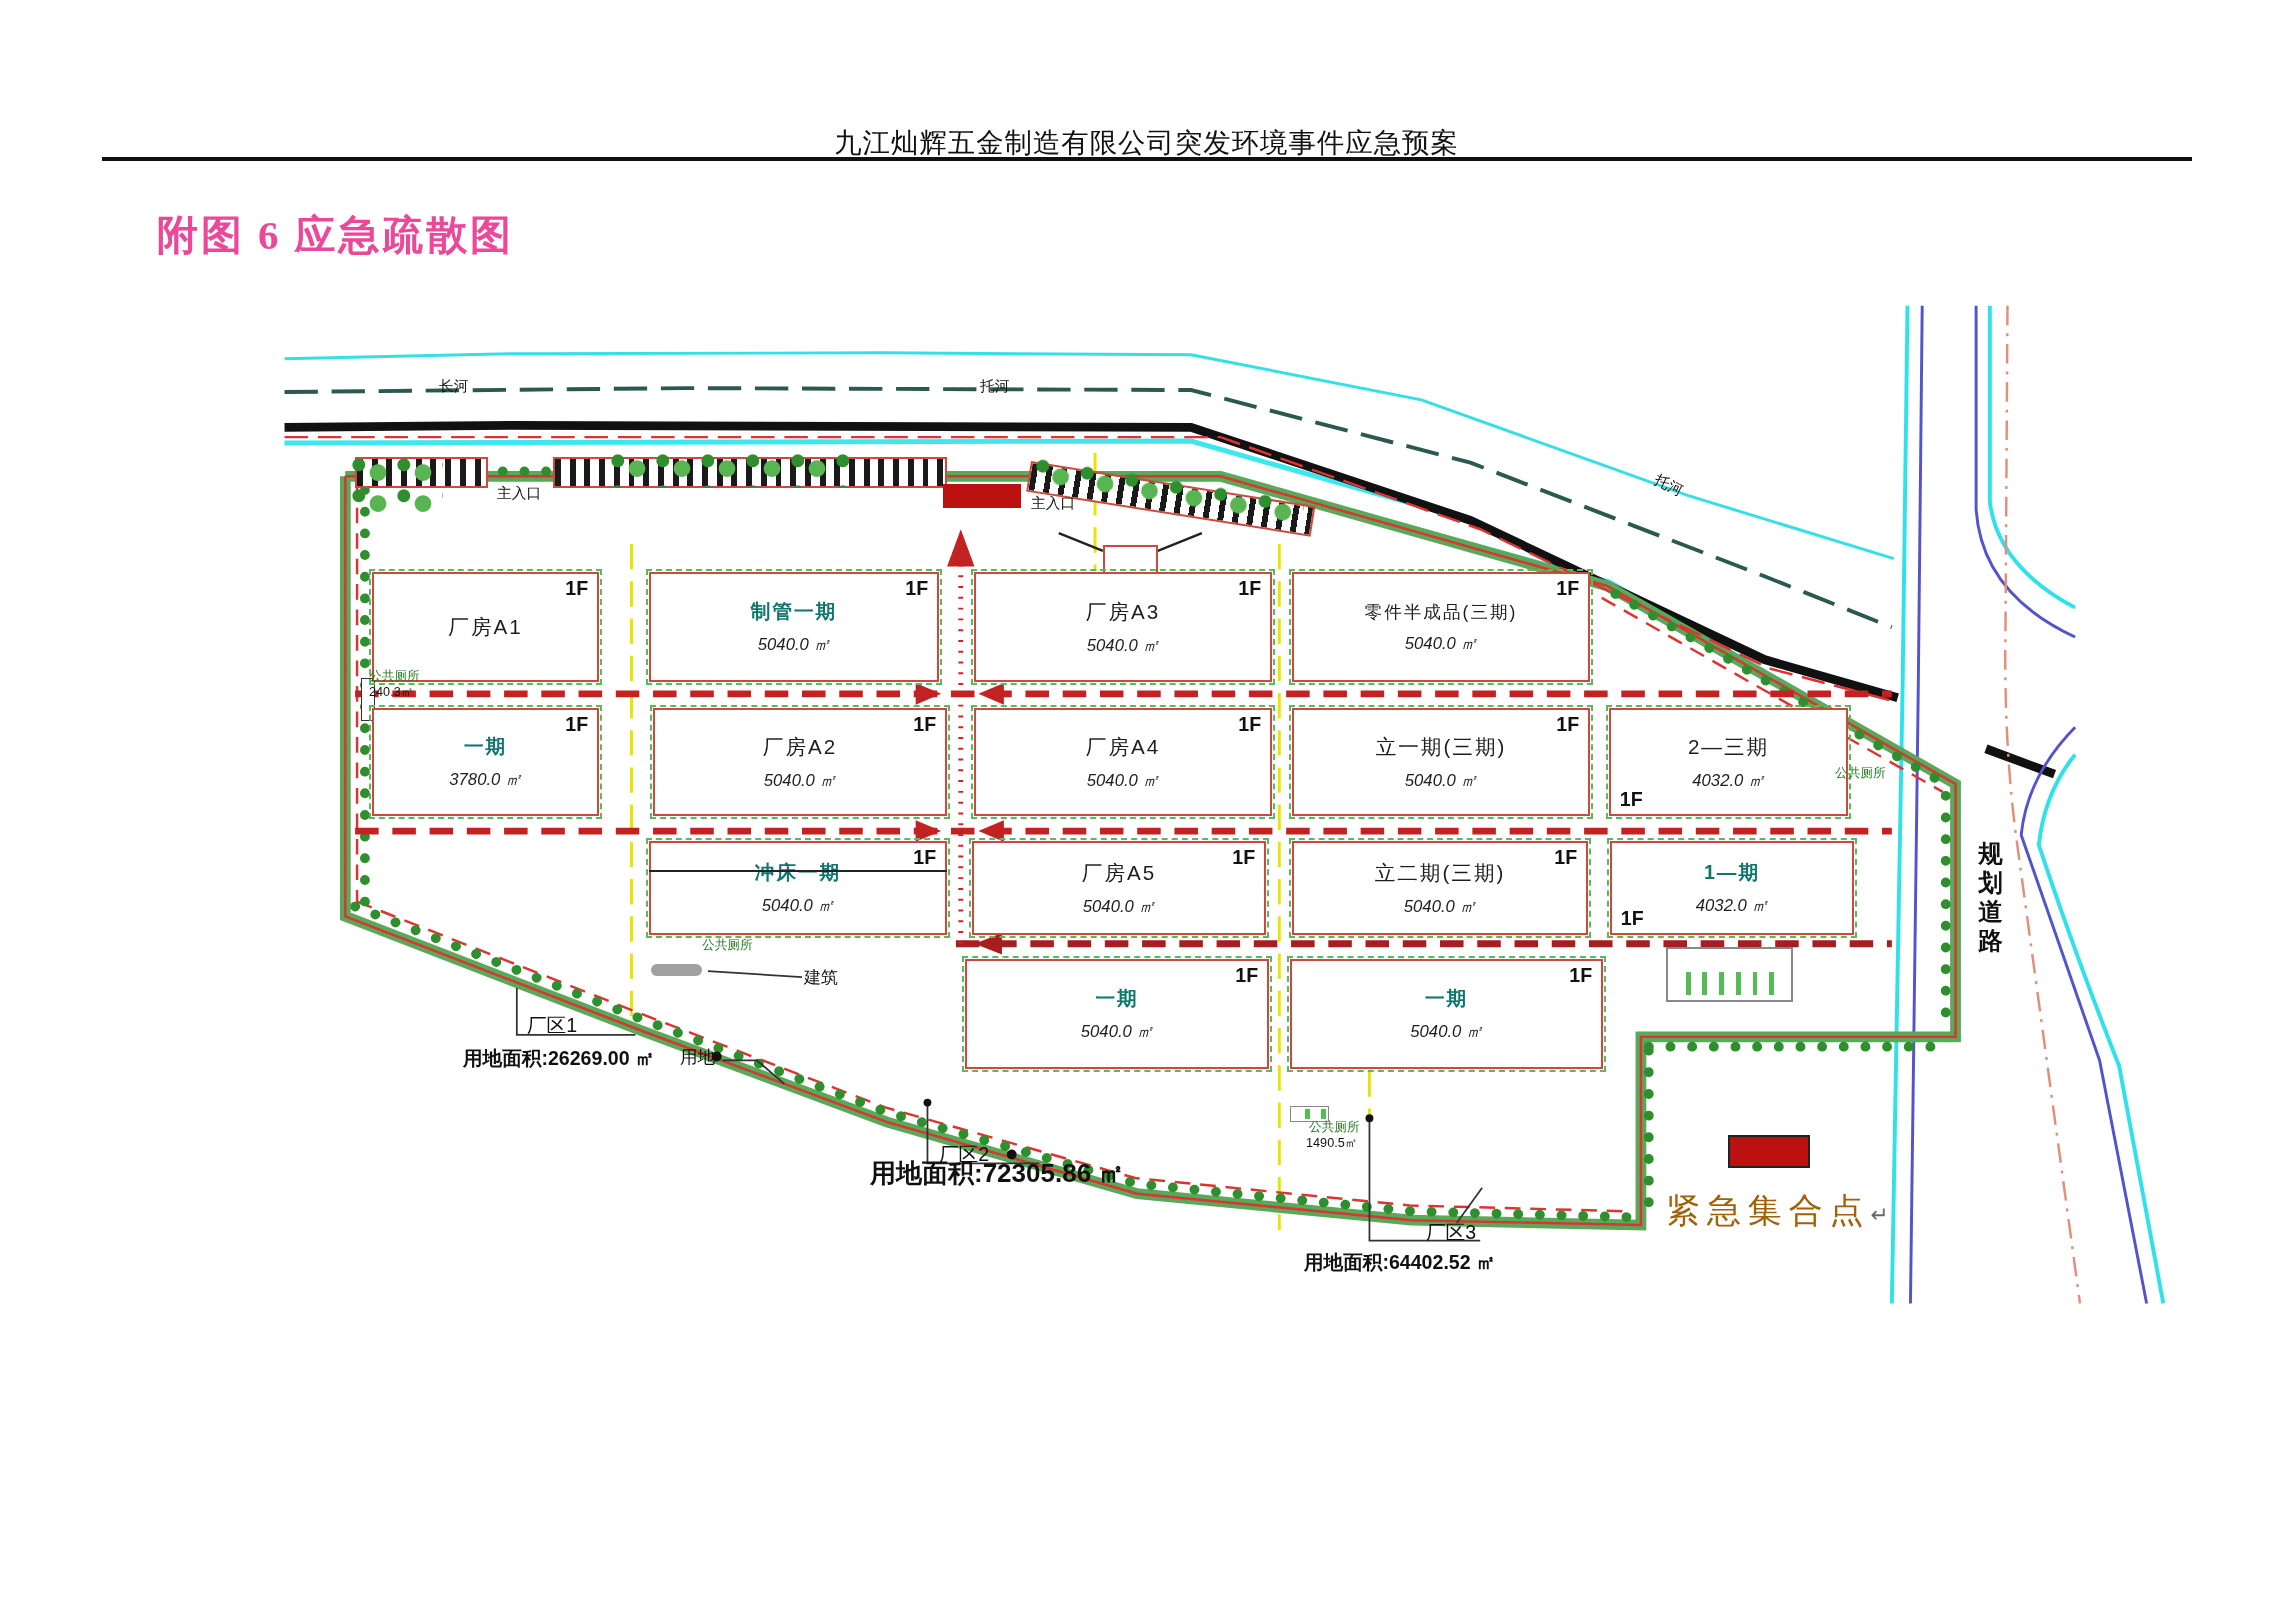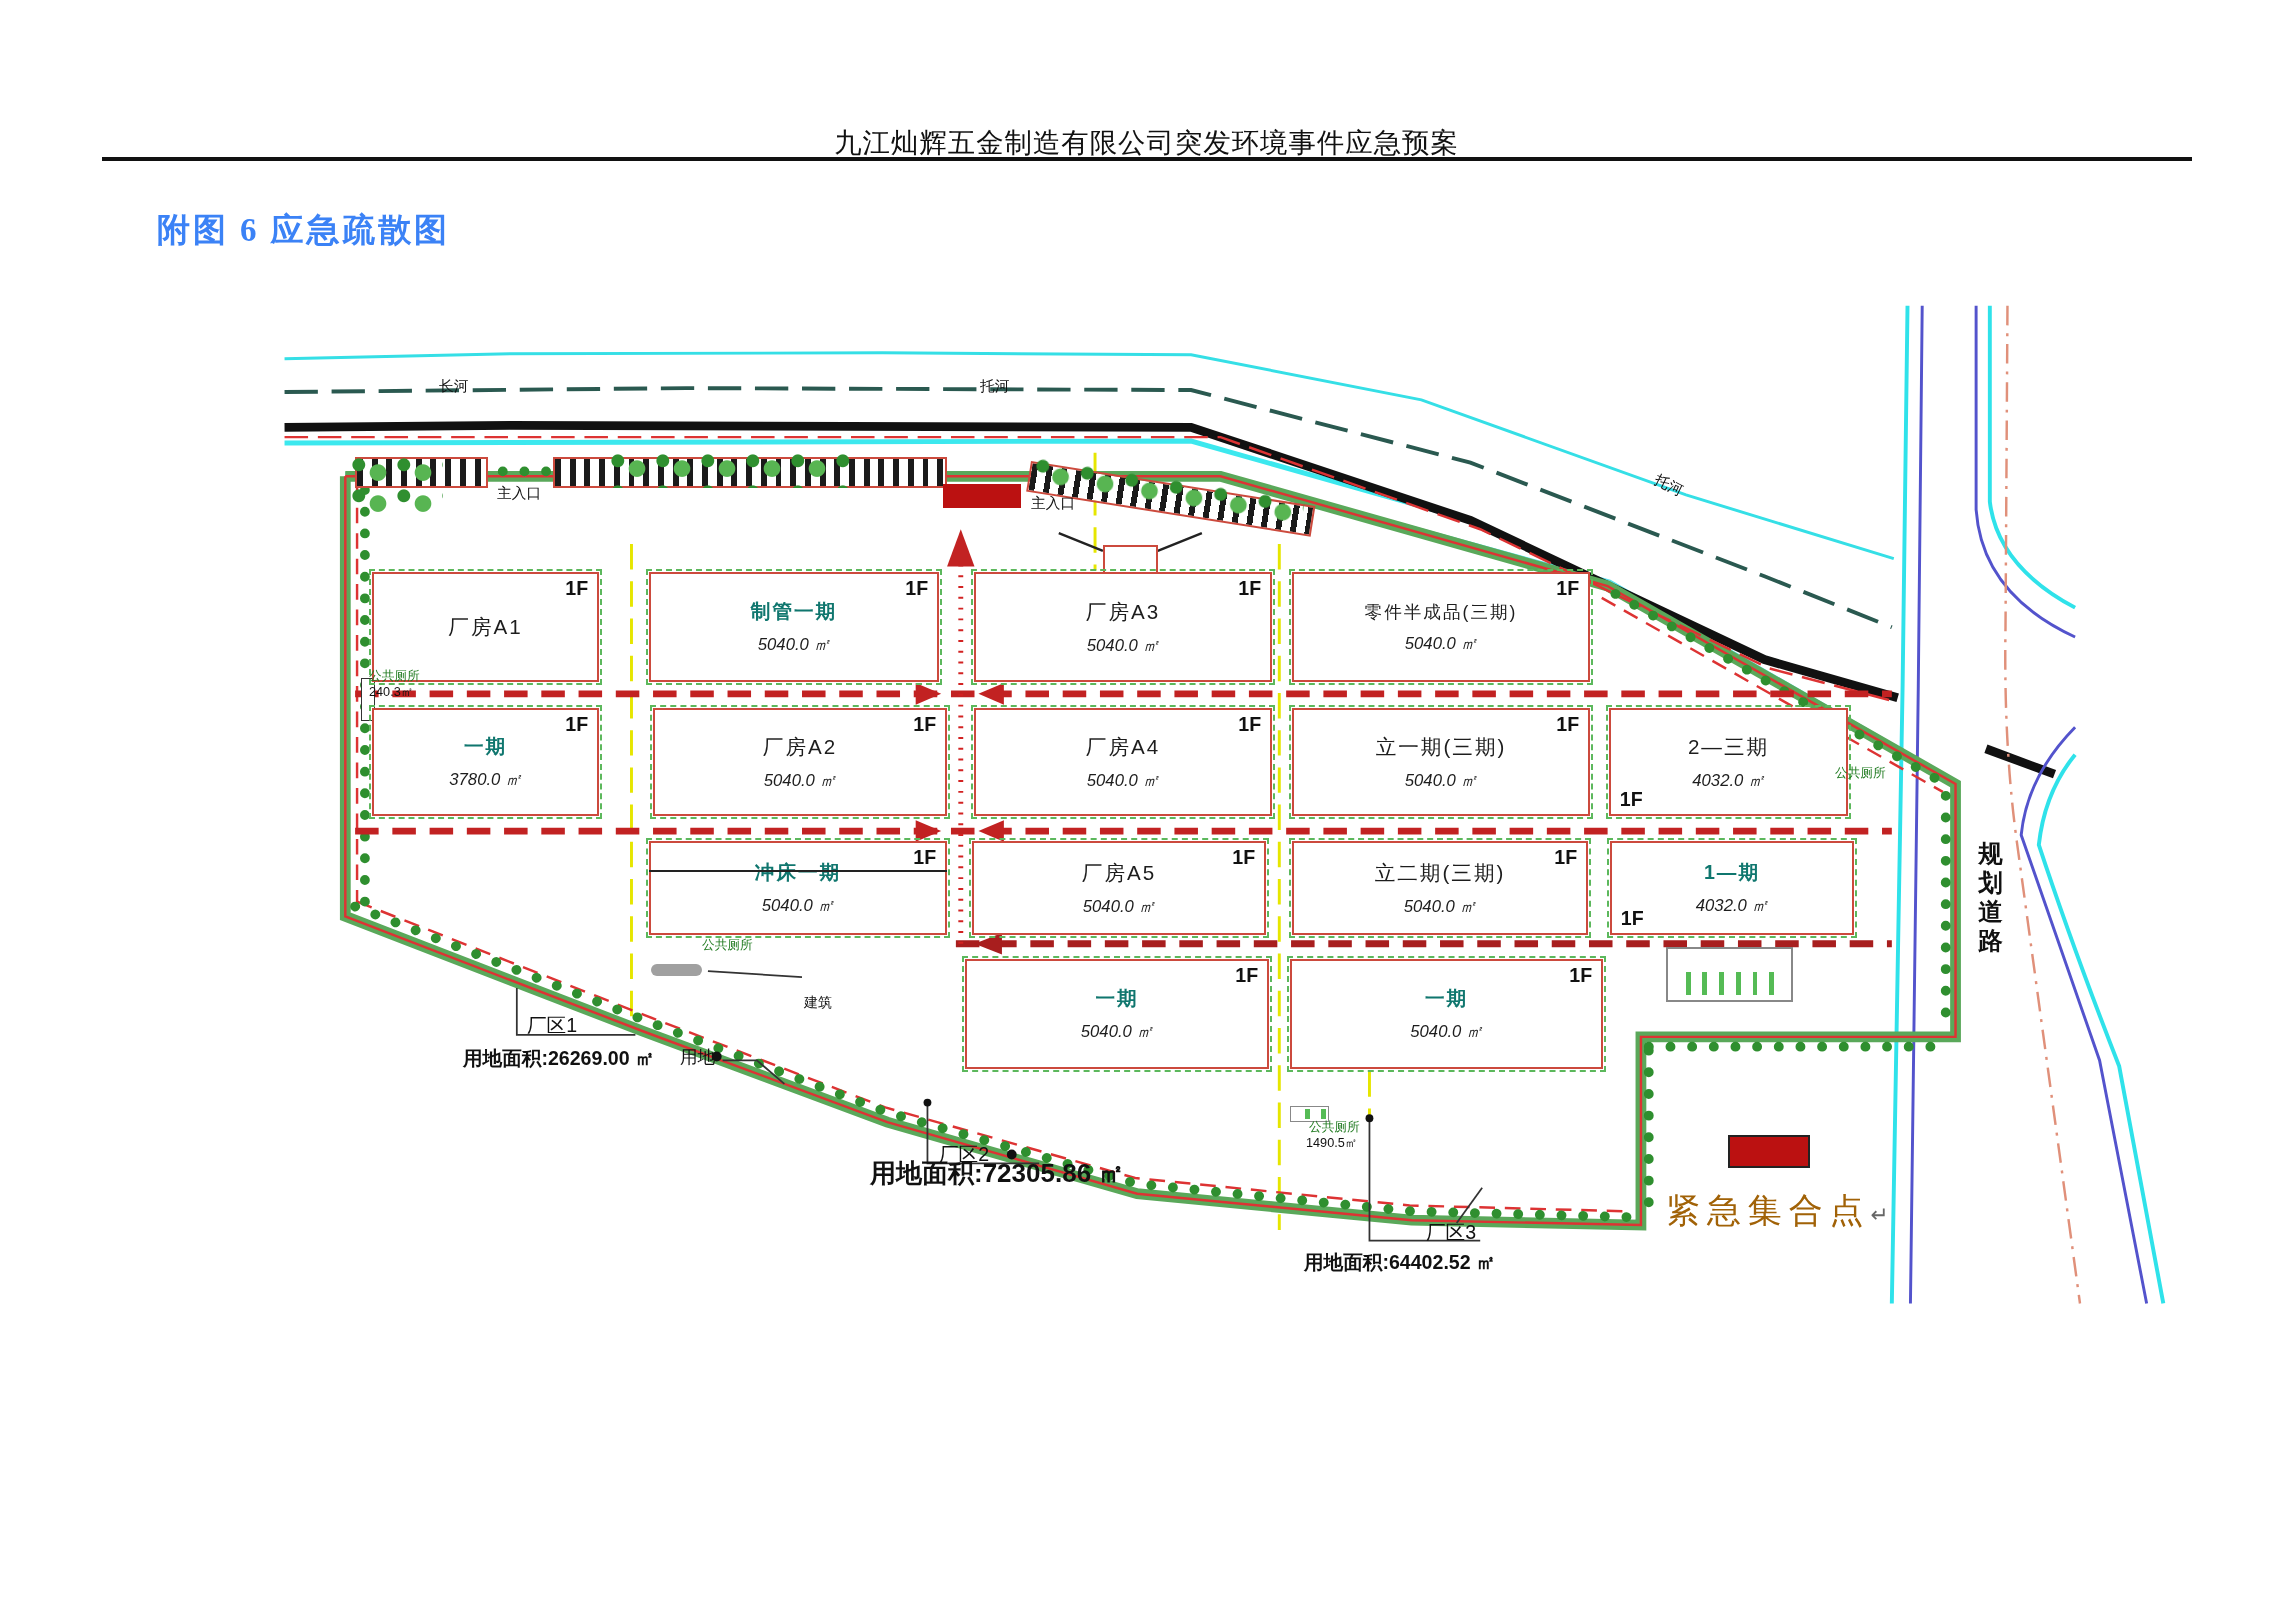--- a/index.html
+++ b/index.html
@@ -1,21 +1,21 @@
 <!DOCTYPE html>
 <html><head>
 <meta charset="utf-8">
 <style>
   html,body{margin:0;padding:0;background:#fff;width:2293px;height:1621px;overflow:hidden;}
   body{position:relative;font-family:"Liberation Sans",sans-serif;}
   .abs{position:absolute;}
   .serif{font-family:"Liberation Serif",serif;}
   #doc-header{left:0;top:125px;width:100%;text-align:center;font-size:27.4px;color:#111;letter-spacing:1px;}
   #header-rule{left:102px;top:157px;width:2090px;height:3.9px;background:#111;}
-  #fig-title{left:157px;top:208px;font-size:33px;font-weight:bold;color:#3b82f6;letter-spacing:2.9px;}
+  #fig-title{left:157px;top:208px;font-size:41px;font-weight:bold;color:#ec4899;letter-spacing:2.9px;}
   svg{position:absolute;left:0;top:0;}
   .bld{position:absolute;background:#fff;border:2px solid #cc4a3d;outline:2.9px dashed #5cb85c;outline-offset:1px;
        display:flex;flex-direction:column;align-items:center;justify-content:center;color:#1d1d1d;}
   .bname{font-size:20.6px;letter-spacing:2px;}
   .bname.mag{color:#0f766e;font-weight:bold;font-size:19.6px;}
   .barea{font-size:16.7px;margin-top:8px;font-style:italic;}
   .fl{position:absolute;top:2.9px;right:8.8px;font-size:19.6px;font-weight:bold;color:#111;}
   .fl.bl{top:auto;right:auto;bottom:2.9px;left:8.8px;}
   .strip{position:absolute;height:27.4px;border:2px solid #cc4a3d;
          background:repeating-linear-gradient(90deg,#1a1a1a 0 5.9px,#fff 5.9px 14.7px);}
@@ -227,21 +227,21 @@
 <div class="abs" style="left:651px;top:964px;width:51px;height:11.8px;background:#a0a0a0;border-radius:5.9px;"></div>
 
 <div class="lbl" style="left:527px;top:1012px;font-size:19.6px;">厂区1</div>
 <div class="lbl" style="left:463px;top:1045px;font-size:19.6px;font-weight:bold;text-align:right;">用地面积:26269.00 ㎡</div>
 <div class="lbl" style="left:939px;top:1141px;font-size:19.6px;">厂区2</div>
 <div class="lbl" style="left:870px;top:1156px;font-size:26px;font-weight:bold;">用地面积:72305.86 ㎡</div>
 <div class="lbl" style="left:1426px;top:1219px;font-size:19.6px;">厂区3</div>
 <div class="lbl" style="left:1304px;top:1249px;font-size:19.6px;font-weight:bold;">用地面积:64402.52 ㎡</div>
 
 <div class="lbl" style="left:680px;top:1045px;font-size:17.6px;">用地</div>
-<div class="lbl" style="left:804px;top:966px;font-size:14px;margin-top:28px;">建筑</div>
+<div class="lbl" style="left:804px;top:966px;font-size:17px;">建筑</div>
 
 <div class="lbl tiny toilet" style="left:369px;top:668px;">公共厕所</div>
 <div class="lbl tiny" style="left:369px;top:684px;">240.3㎡</div>
 <div class="lbl tiny toilet" style="left:1835px;top:765px;">公共厕所</div>
 <div class="lbl tiny toilet" style="left:702px;top:937px;">公共厕所</div>
 <div class="lbl tiny toilet" style="left:1309px;top:1119px;">公共厕所</div>
 <div class="lbl tiny" style="left:1306px;top:1135px;">1490.5㎡</div>
 
 <div class="abs" id="road-vtext" style="left:1974px;top:821px;">规划道路</div>
 

